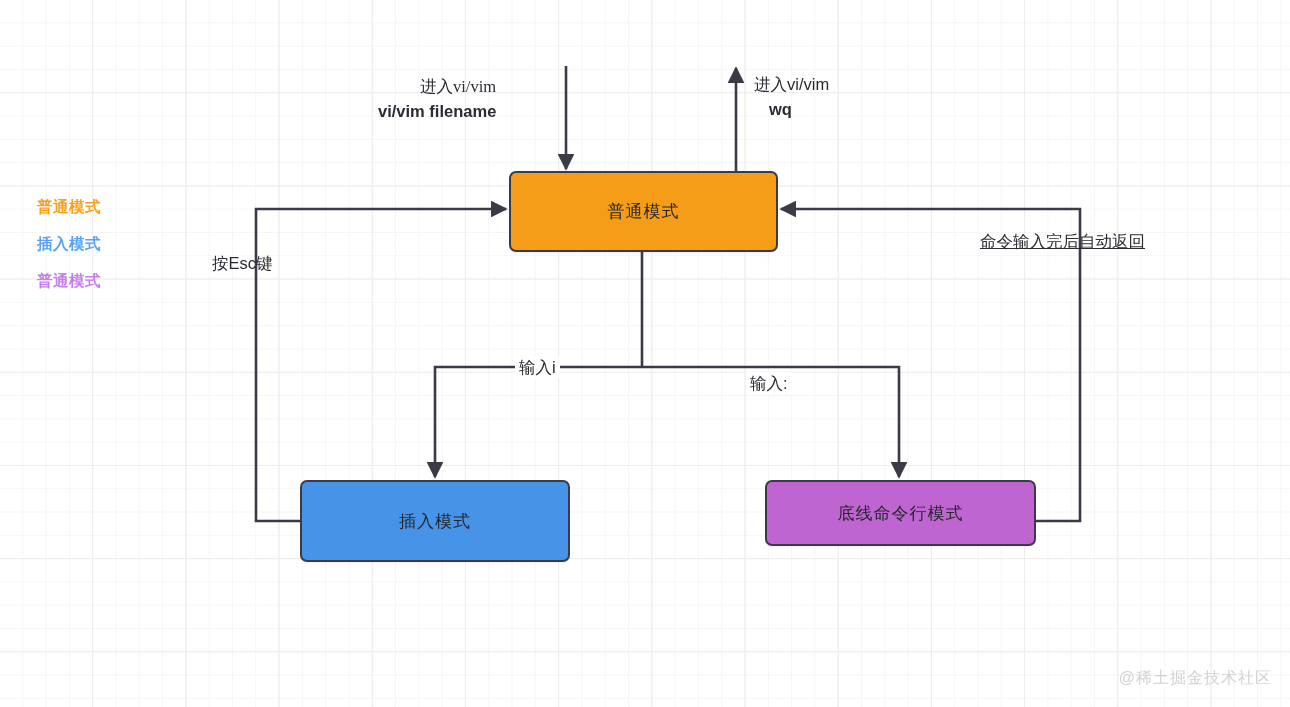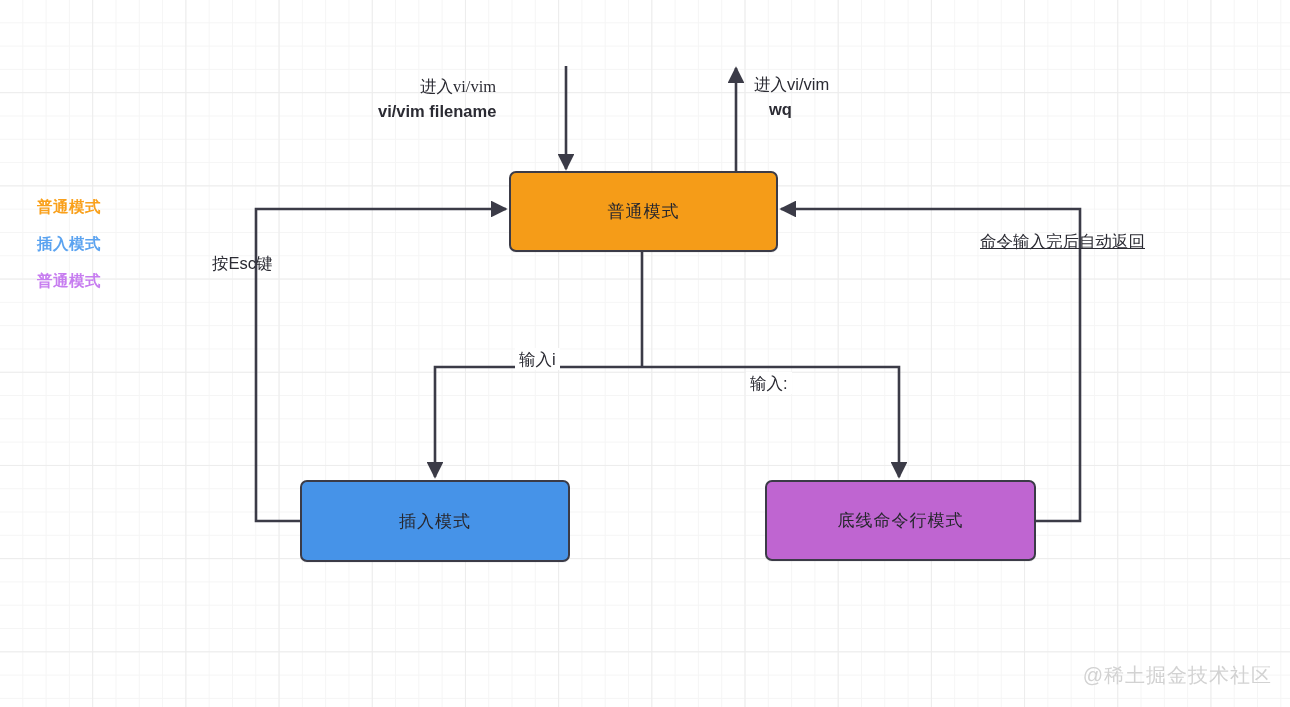--- a/index.html
+++ b/index.html
@@ -52,21 +52,21 @@
   }
   #node-normal {
     left: 509px;  top: 171px;  width: 269px;  height: 81px;
     background: #F59C18;
   }
   #node-insert {
     left: 300px;  top: 480px;  width: 270px;  height: 82px;
     background: #4693E8;
   }
   #node-command {
-    left: 765px;  top: 480px;  width: 271px;  height: 81px;
+    left: 765px;  top: 480px;  width: 271px;  height: 66px;
     background: #BF65D1;
   }
 
   
   .label {
     position: absolute;
     font-size: 16.5px;
     color: #2b2b33;
     white-space: nowrap;
     line-height: 1.35;
@@ -76,21 +76,21 @@
     background: #ffffff;
     padding: 0 4px;
   }
 
   #lbl-enter-1   { left: 420px; top: 76px; font-family: Liberation Serif, serif;  }
   #lbl-enter-2   { left: 378px; top: 100px; }
   #lbl-exit-1    { left: 754px; top: 73px;  }
   #lbl-exit-2    { left: 769px; top: 98px;  }
   #lbl-esc       { left: 212px; top: 252px; }
   #lbl-auto-back { left: 980px; top: 230px; text-decoration: underline; }
-  #lbl-input-i   { left: 515px; top: 348px; }
+  #lbl-input-i   { left: 515px; top: 356px; }
   #lbl-input-c   { left: 746px; top: 356px; margin-top: 16px; }
 
   
   #legend {
     position: absolute;
     left: 37px;
     top: 197px;
     display: flex;
     flex-direction: column;
     gap: 16px;
@@ -100,21 +100,21 @@
     font-weight: bold;
     letter-spacing: 0.5px;
     white-space: nowrap;
   }
 
   
   #watermark {
     position: absolute;
     right: 18px;
     bottom: 18px;
-    font-size: 20px;
+    font-size: 16px;
     color: #d2d2d2;
     letter-spacing: 1px;
     white-space: nowrap;
   }
 </style>
 </head>
 <body>
 
 <div id="canvas">
 

